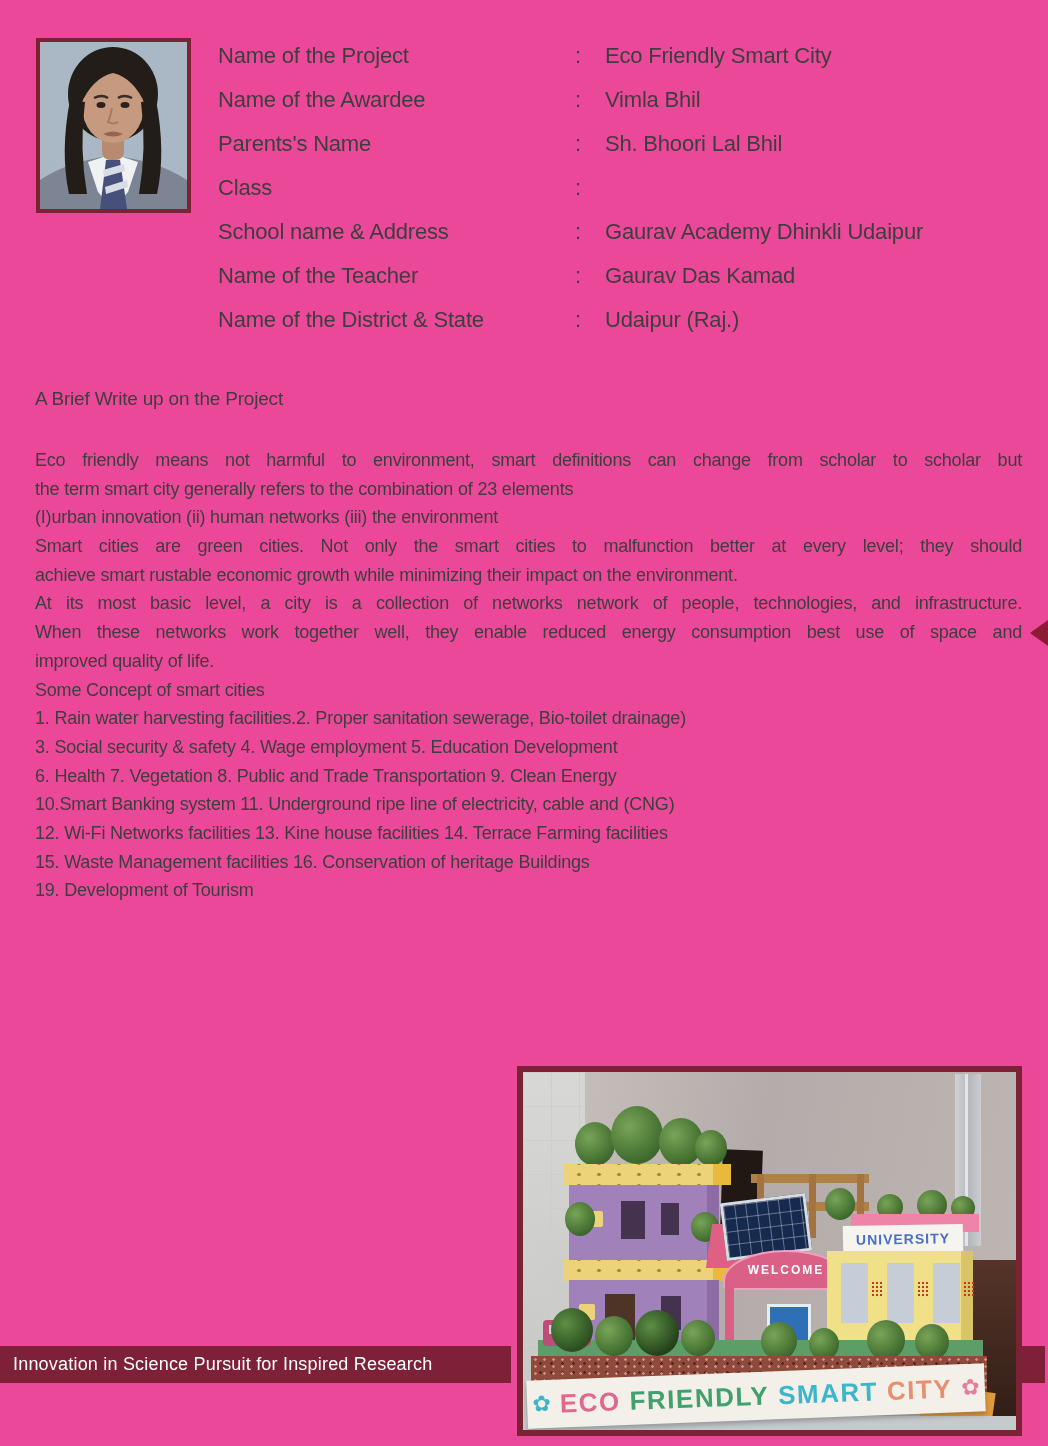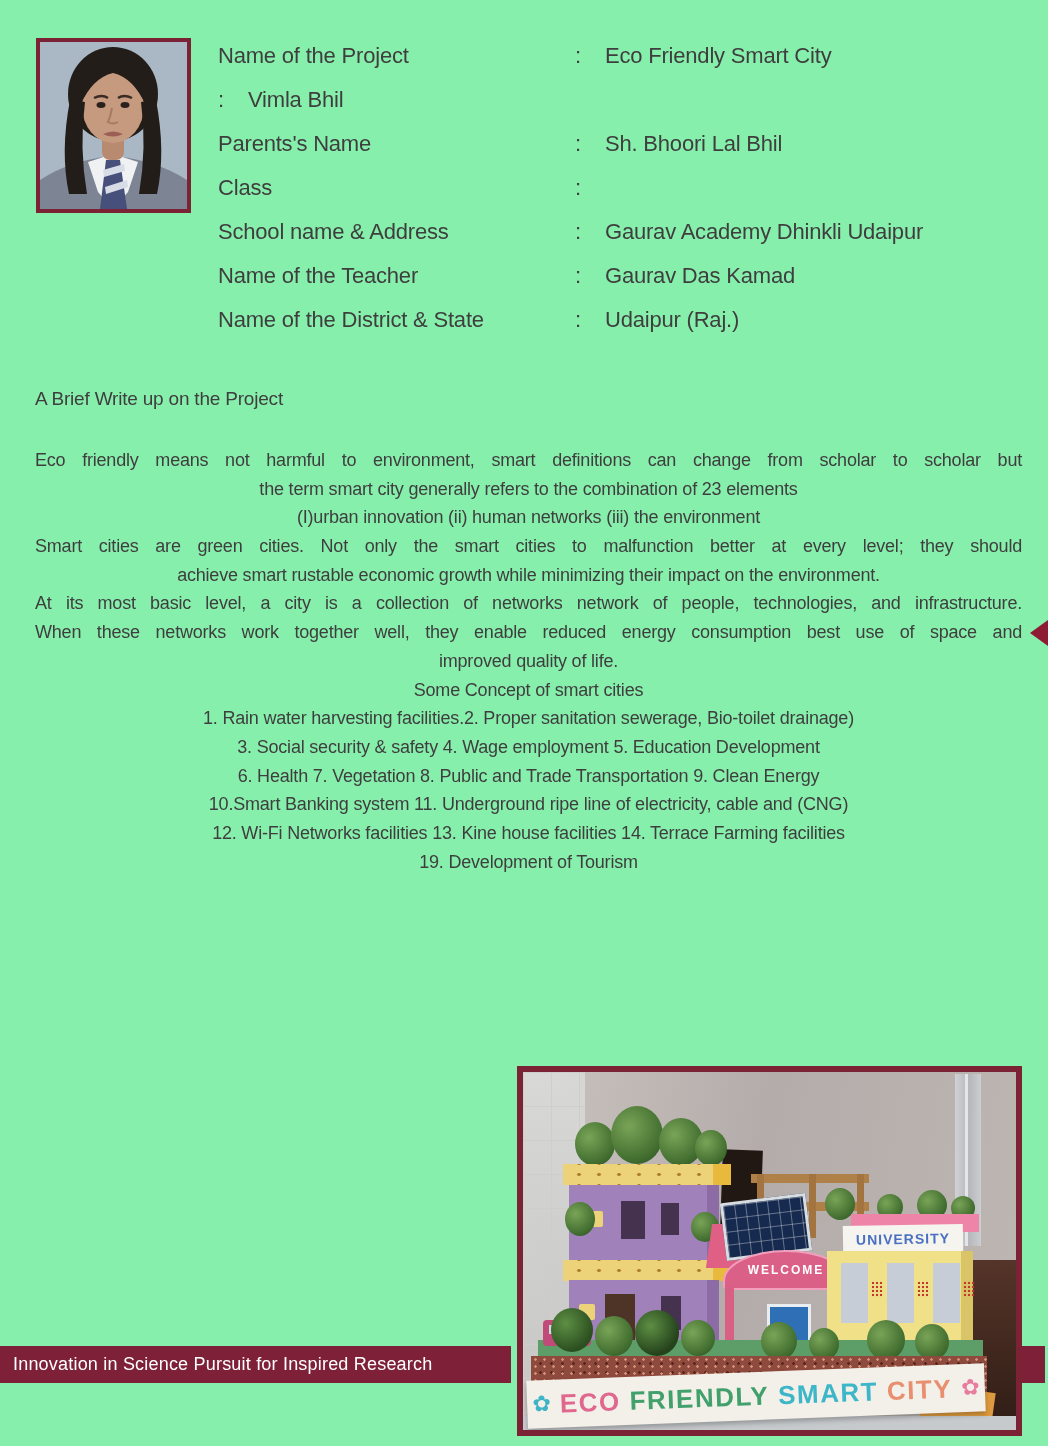--- a/index.html
+++ b/index.html
@@ -1,37 +1,37 @@
 <!DOCTYPE html>
 <html><head>
 <meta charset="utf-8">
 <style>
   html,body{margin:0;padding:0;background:#ffffff;}
   .page{
-    position:relative;width:1048px;height:1446px;background:#86efac;
+    position:relative;width:1048px;height:1446px;background:#ec4899;
     font-family:"Liberation Sans",sans-serif;color:#3f3e3e;overflow:hidden;
   }
 
   
   .awardee-photo{
     position:absolute;left:36px;top:38px;width:155px;height:175px;
     border:4px solid #7b2234;box-sizing:border-box;background:#a9b8c4;overflow:hidden;
   }
 
   
   .details{position:absolute;left:218px;top:34px;width:806px;}
   .detail-row{display:flex;height:44px;align-items:center;font-size:22px;letter-spacing:-0.2px;}
   .d-label{flex:0 0 357px;}
   .d-colon{flex:0 0 30px;}
   .d-value{flex:1;}
 
   
   .writeup-heading{position:absolute;left:35px;top:388px;font-size:19px;letter-spacing:-0.2px;}
   .writeup{position:absolute;left:35px;top:446px;width:987px;font-size:18px;letter-spacing:-0.2px;}
-  .wline{display:block;line-height:28.7px;height:28.7px;white-space:nowrap;overflow:visible;text-align:center;}
+  .wline{display:block;line-height:28.7px;height:28.7px;white-space:nowrap;overflow:visible;}
   .wline.j{white-space:normal;text-align:justify;text-align-last:justify;}
 
   
   .side-arrow{
     position:absolute;right:0;top:620px;width:0;height:0;
     border-top:13px solid transparent;border-bottom:13px solid transparent;
     border-right:18px solid #8c1b33;
   }
 
   
@@ -167,20 +167,21 @@
     </svg>
   </div>
 
   <div class="details">
     <div class="detail-row">
       <span class="d-label">Name of the Project</span>
       <span class="d-colon">:</span>
       <span class="d-value">Eco Friendly Smart City</span>
     </div>
     <div class="detail-row">
+      <span class="d-label">Name of the Awardee</span>
       <span class="d-colon">:</span>
       <span class="d-value">Vimla Bhil</span>
     </div>
     <div class="detail-row">
       <span class="d-label">Parents's Name</span>
       <span class="d-colon">:</span>
       <span class="d-value">Sh. Bhoori Lal Bhil</span>
     </div>
     <div class="detail-row">
       <span class="d-label">Class</span>
@@ -212,20 +213,21 @@
     <span class="wline">achieve smart rustable economic growth while minimizing their impact on the environment.</span>
     <span class="wline j">At its most basic level, a city is a collection of networks network of people, technologies, and infrastructure.</span>
     <span class="wline j">When these networks work together well, they enable reduced energy consumption best use of space and</span>
     <span class="wline">improved quality of life.</span>
     <span class="wline">Some Concept of smart cities</span>
     <span class="wline">1. Rain water harvesting facilities.2. Proper sanitation sewerage, Bio-toilet drainage)</span>
     <span class="wline">3. Social security &amp; safety 4. Wage employment 5. Education Development</span>
     <span class="wline">6. Health 7. Vegetation 8. Public and Trade Transportation 9. Clean Energy</span>
     <span class="wline">10.Smart Banking system 11. Underground ripe line of electricity, cable and (CNG)</span>
     <span class="wline">12. Wi-Fi Networks facilities 13. Kine house facilities 14. Terrace Farming facilities</span>
+    <span class="wline">15. Waste Management facilities 16. Conservation of heritage Buildings</span>
     <span class="wline">19. Development of Tourism</span>
   </div>
 
   <div class="side-arrow"></div>
 
   <div class="footer-banner">
     <span>Innovation in Science Pursuit for Inspired Research</span>
   </div>
   <div class="footer-banner-right"></div>
 

